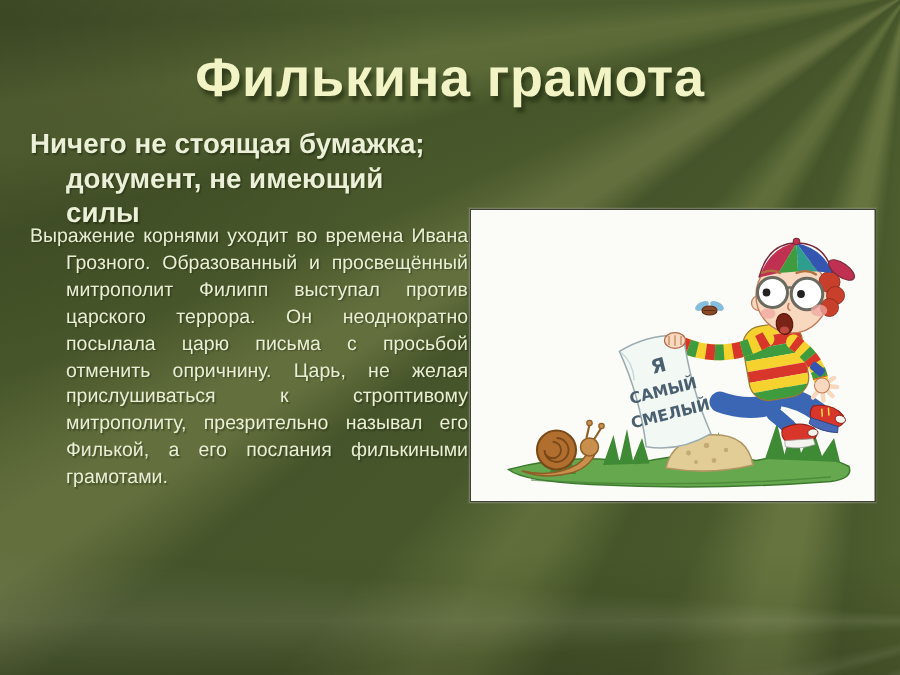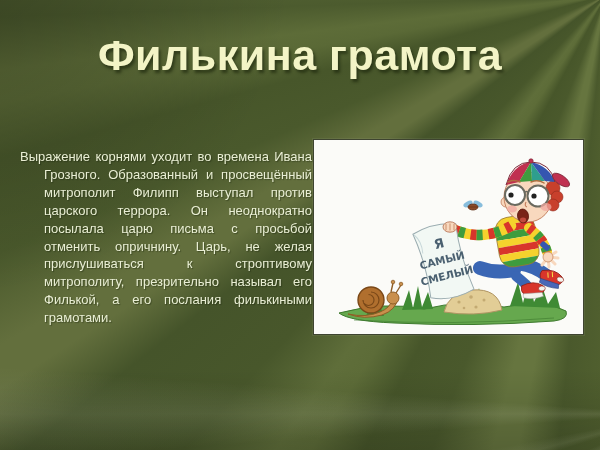--- a/index.html
+++ b/index.html
@@ -23,21 +23,21 @@
       conic-gradient(from 180deg at 101% -1%,
         #51602f 0deg, #4a592c 6deg, #66753f 11deg, #66753f 14deg,
         #4a592c 21deg, #47562a 28deg, #5d6c38 33deg, #5f6e3a 36deg,
         #48572b 43deg, #45542a 52deg, #636f3d 57deg, #636f3d 60deg,
         #4a592c 67deg, #47562a 75deg, #5a6936 80deg, #5d6c38 83deg,
         #4c5b2e 88deg, #4f5e30 90deg, #4f5e30 360deg);
   }
   .title{
     position:absolute;top:30px;left:0;right:0;margin:0;
     text-align:center;
-    font-size:43px;font-weight:700;line-height:1.2;letter-spacing:.5px;
+    font-size:36px;font-weight:700;line-height:1.2;letter-spacing:.5px;
     color:#f3f4c6;
     text-shadow:2px 3px 3px rgba(18,28,5,.55);
   }
   .definition{
     position:absolute;top:84px;left:20px;width:288px;margin:0;
     box-sizing:border-box;padding-left:24px;text-indent:-24px;
     font-size:18.5px;font-weight:700;line-height:23px;
     color:#edf0d8;
     text-shadow:1px 1px 1px rgba(18,28,5,.45);
   }
@@ -57,20 +57,21 @@
   }
   .figure svg{display:block;width:100%;height:100%;}
 </style>
 </head>
 <body>
 
 <div class="slide">
 
   <h1 class="title">Филькина грамота</h1>
 
+  <p class="definition">Ничего не стоящая бумажка; документ, не имеющий силы</p>
 
   <p class="body-text">Выражение корнями уходит во времена Ивана Грозного. Образованный и просвещённый митрополит Филипп выступал против царского террора. Он неоднократно посылала царю письма с просьбой отменить опричнину. Царь, не желая прислушиваться к строптивому митрополиту, презрительно называл его Филькой, а его послания филькиными грамотами.</p>
 
   <figure class="figure">
     <svg viewBox="0 0 269 194">
       <defs>
         <clipPath id="torsoClip">
             <rect x="183" y="76" width="40" height="50" rx="13"></rect>
           </clipPath>
       </defs>

